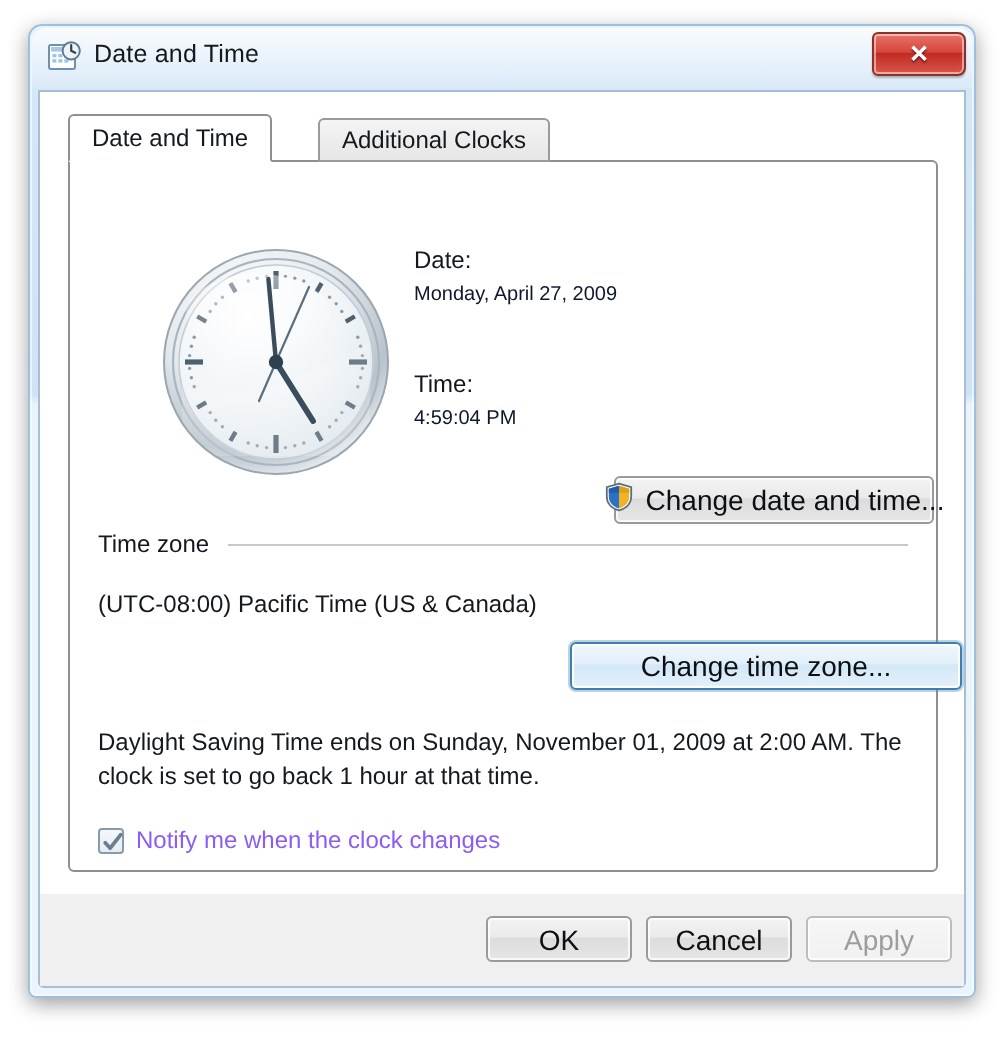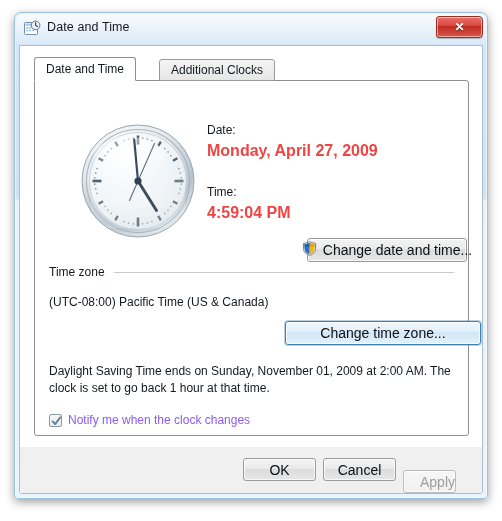--- a/index.html
+++ b/index.html
@@ -128,21 +128,21 @@
 
   
   .clock-wrap {
     position: absolute; left: 46px; top: 43px;
     width: 114px; height: 114px;
   }
 
   
   .dt-block { position: absolute; left: 172px; }
   .lbl  { font-size: 12px; color: #14191f; white-space: nowrap; }
-  .val  { font-size: 16px; color: #ef4444; white-space: nowrap; font-weight: bold; }
+  .val  { font-size: 10px; color: #0f172a; white-space: nowrap; }
 
   
   .btn {
     position: absolute;
     display: flex; align-items: center; justify-content: center;
     font-size: 14px;
     color: #0c0f13;
     background: linear-gradient(to bottom, #f3f3f3 0%, #eaeaea 46%, #dcdcdc 47%, #e6e6e6 100%);
     border: 1px solid #9a9a9a;
     border-radius: 3px;
@@ -374,19 +374,19 @@
         </div>
       </div>
 
       <div class="footer">
         <div class="btn" style="left:223px; top:11px; width:73px; height:23px;">
           <span>OK</span>
         </div>
         <div class="btn" style="left:303px; top:11px; width:73px; height:23px;">
           <span>Cancel</span>
         </div>
-        <div class="btn disabled" style="left:383px; top:23px; width:53px; height:23px;justify-content:flex-end;">
+        <div class="btn disabled" style="left:383px; top:11px; width:73px; height:23px;">
           <span>Apply</span>
         </div>
       </div>
     </div>
   </div>
 </div>
 
 </body></html>

